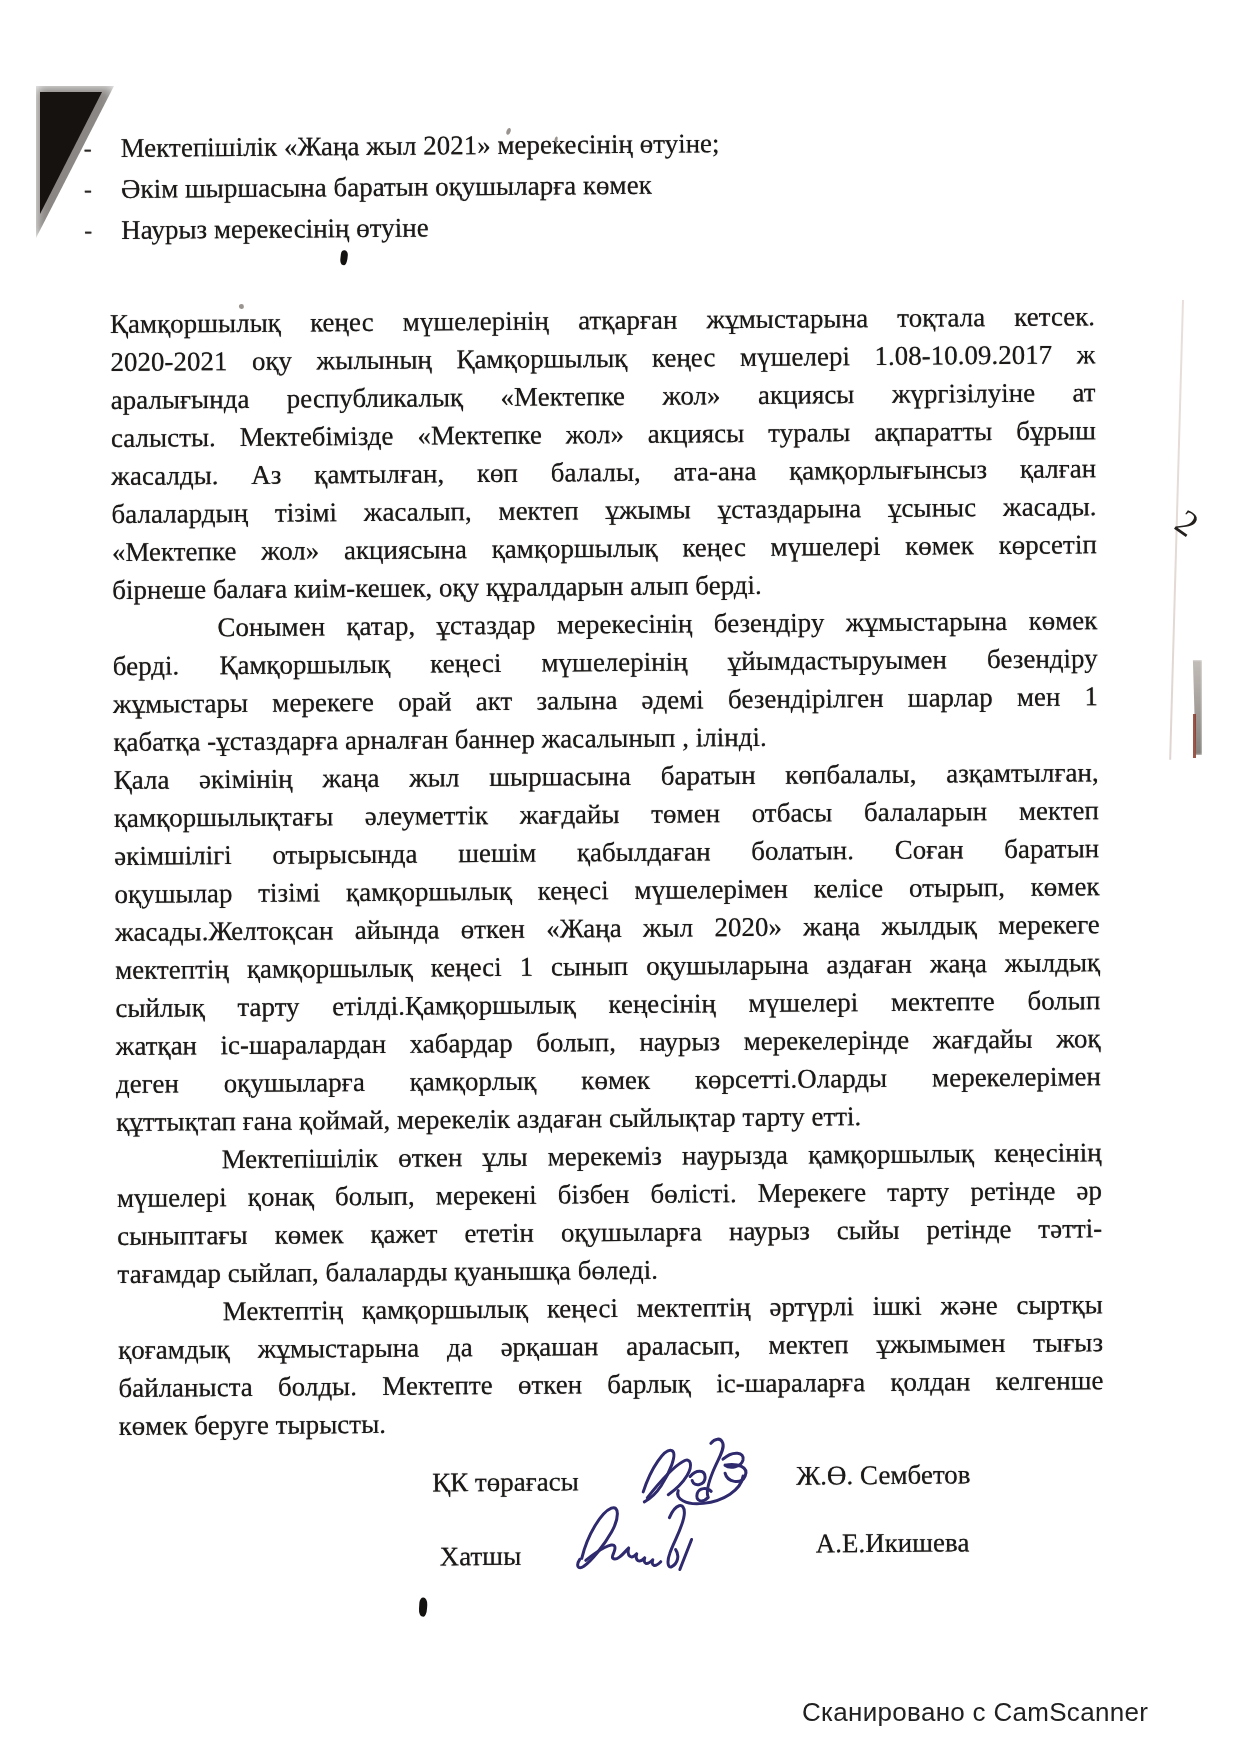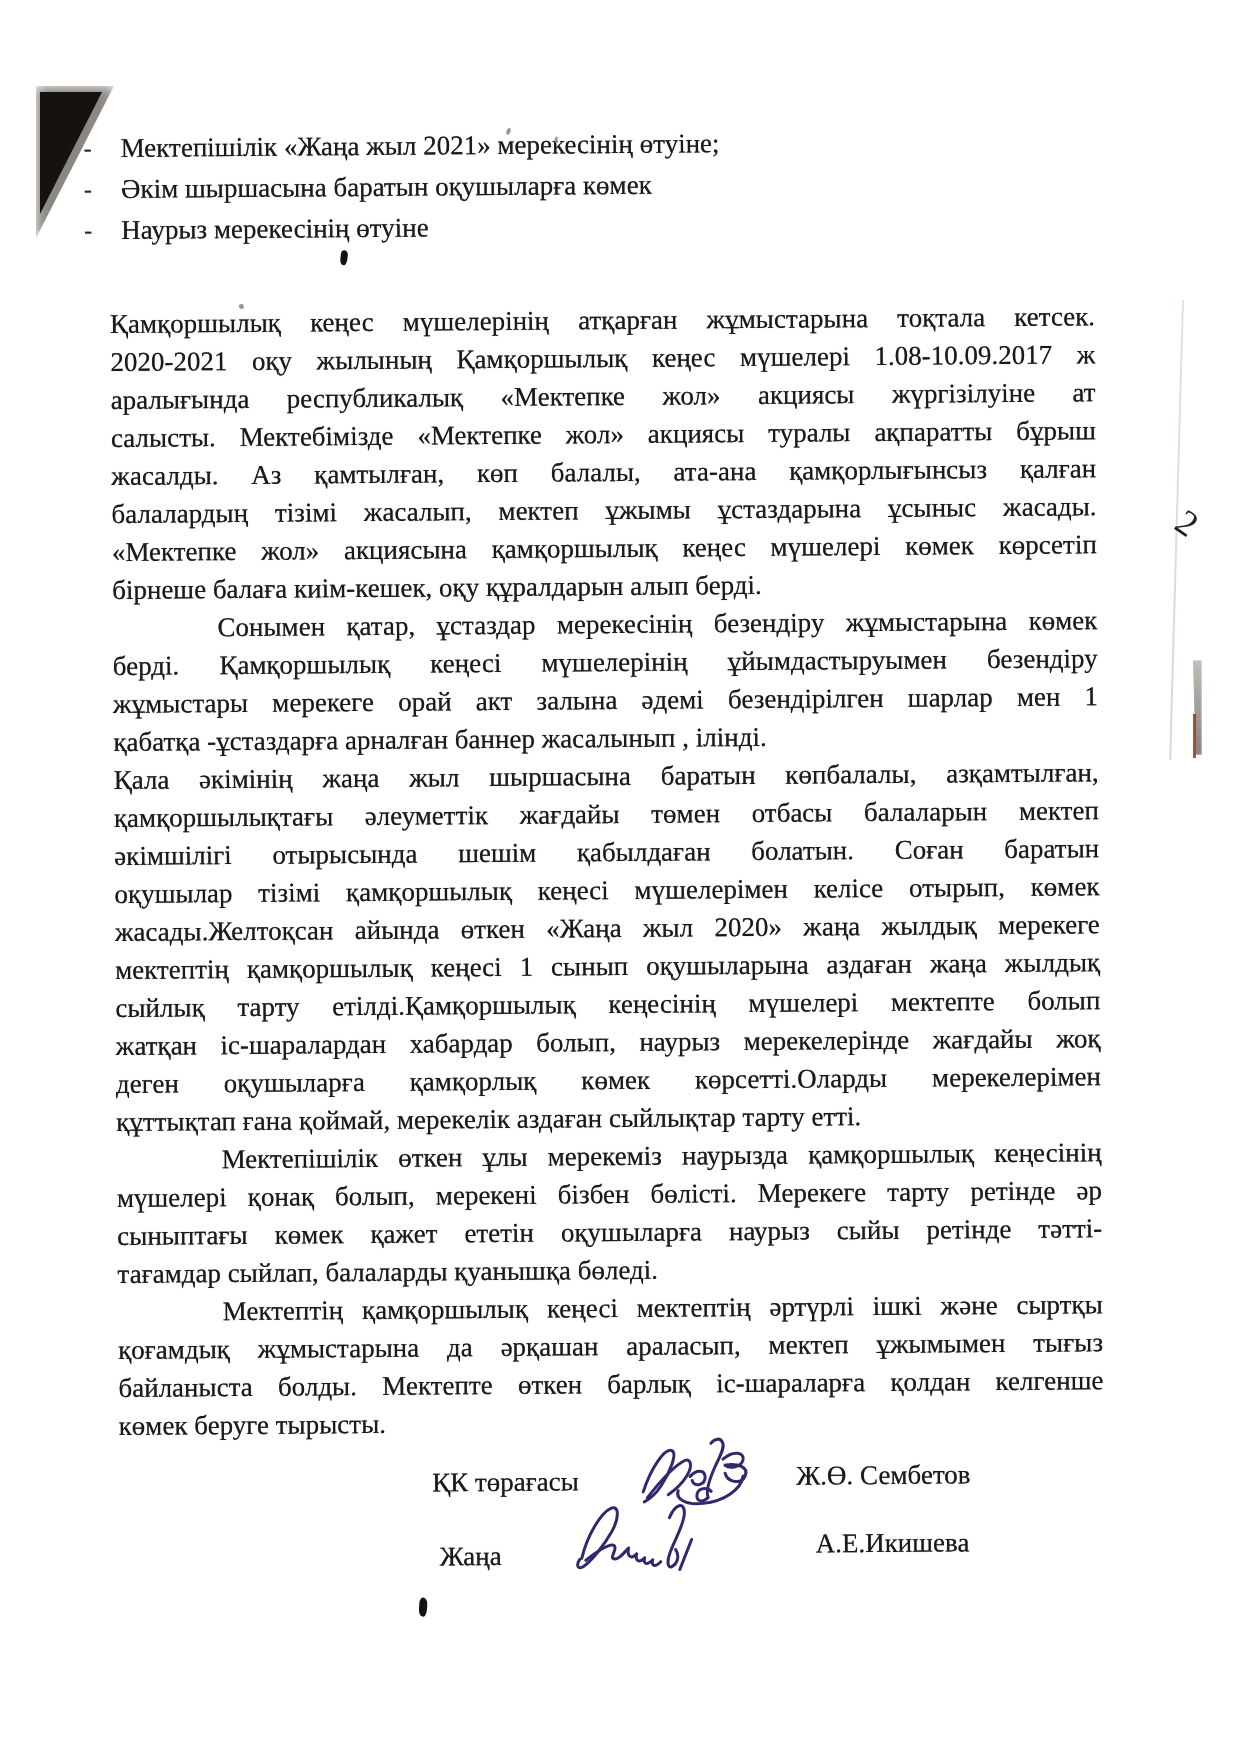--- a/index.html
+++ b/index.html
@@ -128,34 +128,35 @@
     <svg class="sig sig1" width="132" height="78" viewBox="0 0 132 78">
       <path d="M8 56 C 16 32 30 12 37 15 C 43 18 34 38 26 50 C 20 59 13 64 9 66" stroke="#2e2a6d"></path>
       <path d="M12 62 C 24 47 37 32 48 26 C 56 21 58 30 52 40 C 47 48 39 55 33 59" stroke="#2e2a6d"></path>
       <path d="M55 41 C 61 34 70 34 70 42 C 70 50 59 52 57 45" stroke="#2e2a6d"></path>
       <path d="M76 8 C 80 3 86 2 88 8 C 90 14 83 24 78 36 C 73 48 71 58 73 62 C 67 68 60 66 62 58 C 64 52 72 52 76 56" stroke="#2e2a6d"></path>
       <path d="M88 24 C 98 15 110 17 108 25 C 106 32 95 34 90 30 M90 30 C 103 28 114 32 110 41 C 106 50 92 47 90 38" stroke="#2e2a6d"></path>
       <path d="M108 41 C 106 55 88 66 68 68 C 50 70 40 63 43 55" stroke="#2e2a6d"></path>
     </svg>
     <span class="sig-name name1 txt">Ж.Ө. Сембетов</span>
 
-    <span class="sig-role role2 txt">Жаңа</span>
+    <span class="sig-role role2 txt">Хатшы</span>
     <svg class="sig sig2" width="160" height="86" viewBox="0 0 160 86">
       <path d="M12 62 C 18 38 32 16 42 12 C 50 9 50 22 42 36 C 34 50 22 64 14 70 C 8 74 6 69 10 63" stroke="#2e2a6d"></path>
       <path d="M16 64 C 30 53 43 46 45 50 C 47 54 41 60 43 62 C 47 66 55 56 59 52 M59 52 C 57 60 61 64 67 58 M67 58 C 65 64 69 68 75 62 M75 62 C 73 68 77 70 83 64 M83 64 C 81 70 85 72 91 66" stroke="#2e2a6d"></path>
       <path d="M100 22 C 106 8 115 6 115 17 C 115 29 104 46 100 58 C 97 66 98 73 102 71 C 108 68 110 60 106 54" stroke="#2e2a6d"></path>
       <path d="M122 44 L 110 74" stroke="#2e2a6d"></path>
     </svg>
     <span class="sig-name name2 txt">А.Е.Икишева</span>
 
     <span class="blot blot1"></span>
     <span class="blot blot2"></span>
     <span class="speck sp1"></span>
     <span class="speck sp2"></span>
     <span class="speck sp3"></span>
   </div>
 
   <div class="edge-line"></div>
   <div class="edge-wedge"></div>
   <div class="edge-red"></div>
   <div class="edge-char">2</div>
 
+  <div class="footer" style="color: rgb(33, 33, 33);">Сканировано с CamScanner</div>
 </div>
 
 </body></html>

